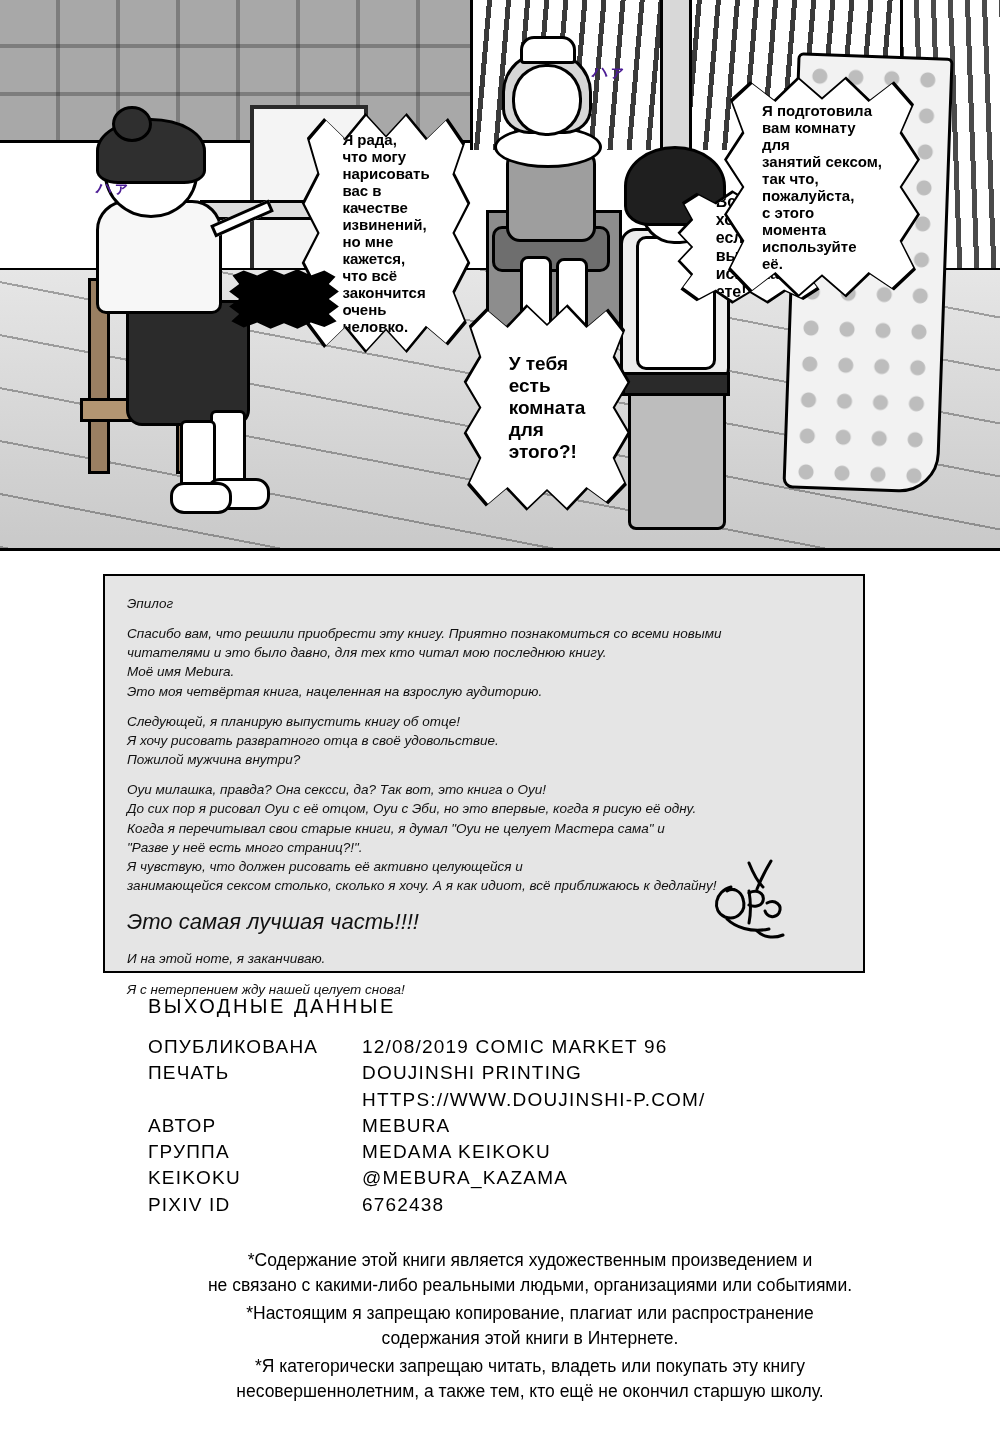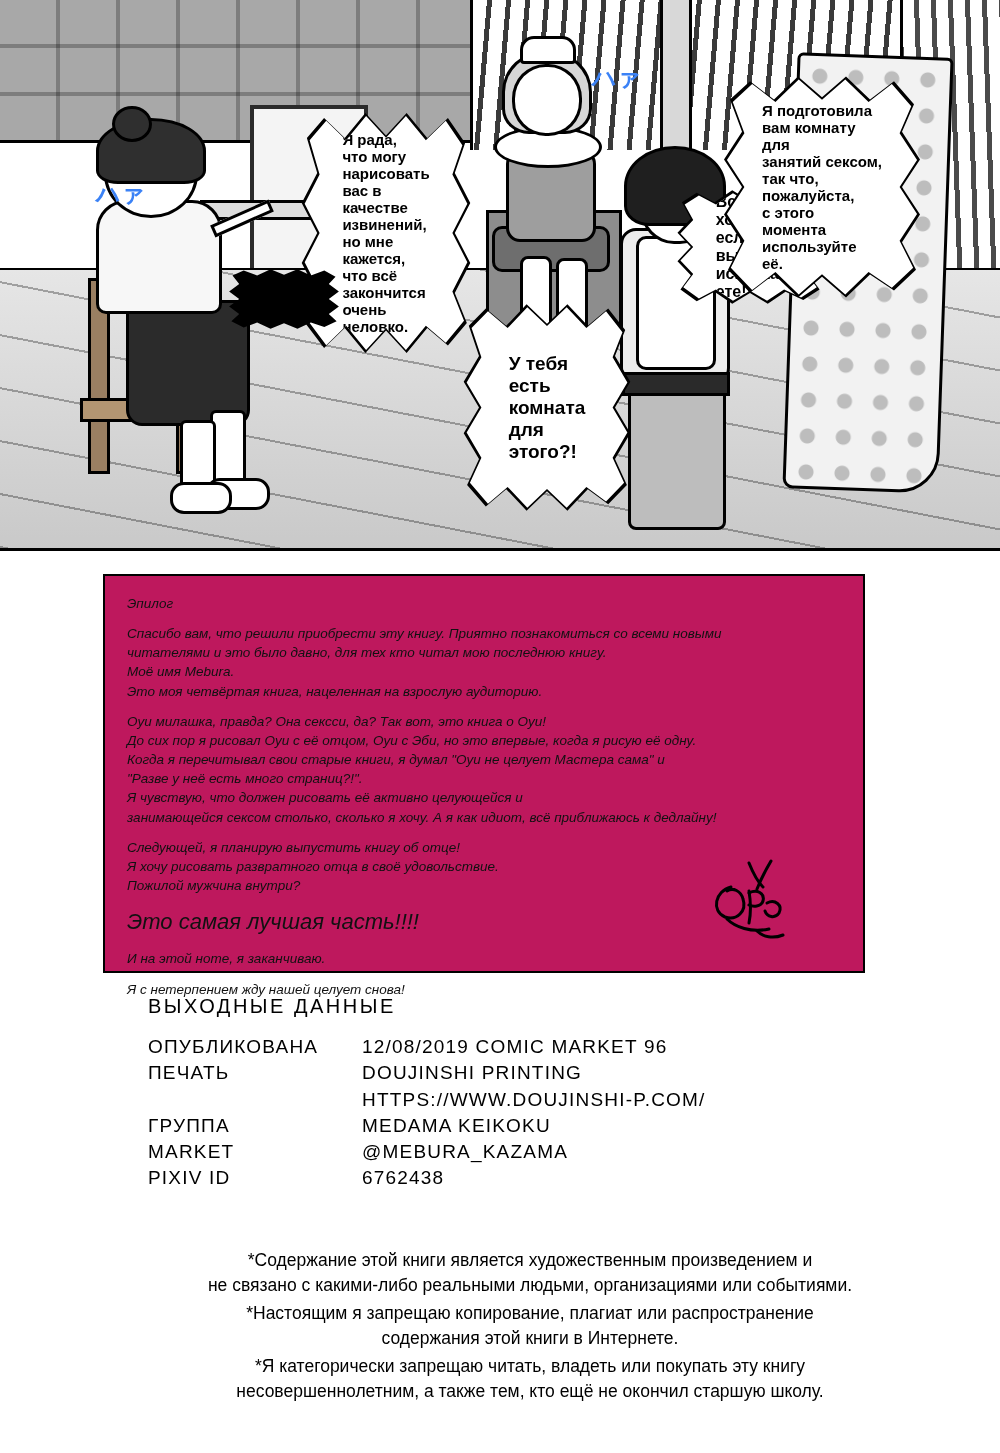--- a/index.html
+++ b/index.html
@@ -186,40 +186,40 @@
 
   #bubble-artist { left: 300px; top: 108px; width: 172px; height: 250px; font-size: 15px; }
   #bubble-master { left: 228px; top: 268px; width: 112px; height: 62px; font-size: 16px; }
   #bubble-room   { left: 462px; top: 300px; width: 170px; height: 215px; font-size: 19px; }
   #bubble-ok     { left: 676px; top: 188px; width: 148px; height: 118px; font-size: 16px; }
   #bubble-prepared { left: 722px; top: 72px; width: 200px; height: 230px; font-size: 15px; }
 
   .sfx {
     position: absolute;
     font-weight: 700;
-    font-size: 24px;
-    color: #3b82f6;
+    font-size: 16px;
+    color: #4c1d95;
   }
 
   
   .epilogue {
     position: absolute;
     left: 103px;
     top: 574px;
     width: 762px;
     height: 399px;
     border: 2px solid #000;
     box-sizing: border-box;
     padding: 18px 22px;
     font-family: "Liberation Sans", sans-serif;
     font-style: italic;
     font-size: 13.5px;
     line-height: 1.42;
     color: #111;
-    background: #be185d;
+    background: #e5e5e5;
   }
   .epilogue p { margin: 0 0 11px 0; white-space: pre-line; }
   .epilogue p.big {
     font-size: 22px;
     margin: 2px 0 12px 0;
   }
   .signature {
     position: absolute;
     right: 52px;
     bottom: 28px;
@@ -381,29 +381,29 @@
     </div>
   </div>
 </div>
 
 <div class="epilogue">
   <p>Эпилог</p>
   <p>Спасибо вам, что решили приобрести эту книгу. Приятно познакомиться со всеми новыми
 читателями и это было давно, для тех кто читал мою последнюю книгу.
 Моё имя Mebura.
 Это моя четвёртая книга, нацеленная на взрослую аудиторию.</p>
+  <p>Следующей, я планирую выпустить книгу об отце!
+Я хочу рисовать развратного отца в своё удовольствие.
+Пожилой мужчина внутри?</p>
   <p>Оуи милашка, правда? Она сексси, да? Так вот, это книга о Оуи!
 До сих пор я рисовал Оуи с её отцом, Оуи с Эби, но это впервые, когда я рисую её одну.
 Когда я перечитывал свои старые книги, я думал "Оуи не целует Мастера сама" и
 "Разве у неё есть много страниц?!".
 Я чувствую, что должен рисовать её активно целующейся и
 занимающейся сексом столько, сколько я хочу. А я как идиот, всё приближаюсь к дедлайну!</p>
-  <p>Следующей, я планирую выпустить книгу об отце!
-Я хочу рисовать развратного отца в своё удовольствие.
-Пожилой мужчина внутри?</p>
   <p class="big">Это самая лучшая часть!!!!</p>
   <p>И на этой ноте, я заканчиваю.</p>
   <p>Я с нетерпением жду нашей целует снова!</p>
 
   <svg class="signature" viewBox="0 0 120 86">
     <g fill="none" stroke="#000" stroke-width="3" stroke-linecap="round">
       <path d="M58 6 C62 16, 66 24, 72 30"></path>
       <path d="M80 4 C74 14, 70 22, 66 32"></path>
       <path d="M40 30 C24 34, 20 54, 34 60 C46 64, 56 54, 52 42 C50 34, 42 30, 36 34"></path>
       <path d="M58 34 C60 46, 60 56, 58 66"></path>
@@ -425,25 +425,29 @@
       </tr>
       <tr>
         <td class="k">ПЕЧАТЬ</td>
         <td class="v">DOUJINSHI PRINTING</td>
       </tr>
       <tr>
         <td class="k"></td>
         <td class="v">HTTPS://WWW.DOUJINSHI-P.COM/</td>
       </tr>
       <tr>
+        <td class="k">АВТОР</td>
+        <td class="v">MEBURA</td>
+      </tr>
+      <tr>
         <td class="k">ГРУППА</td>
         <td class="v">MEDAMA KEIKOKU</td>
       </tr>
       <tr>
-        <td class="k">MARKET</td>
+        <td class="k">KEIKOKU</td>
         <td class="v">@MEBURA_KAZAMA</td>
       </tr>
       <tr>
         <td class="k">PIXIV ID</td>
         <td class="v">6762438</td>
       </tr>
     </tbody>
   </table>
 </div>
 

